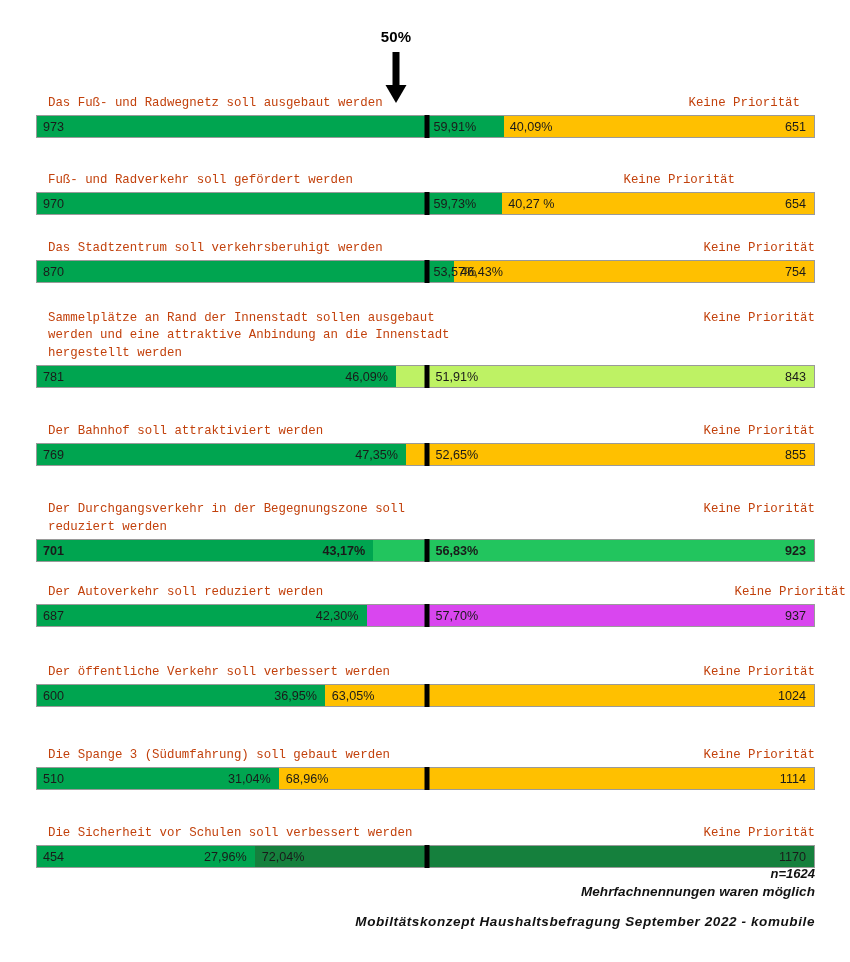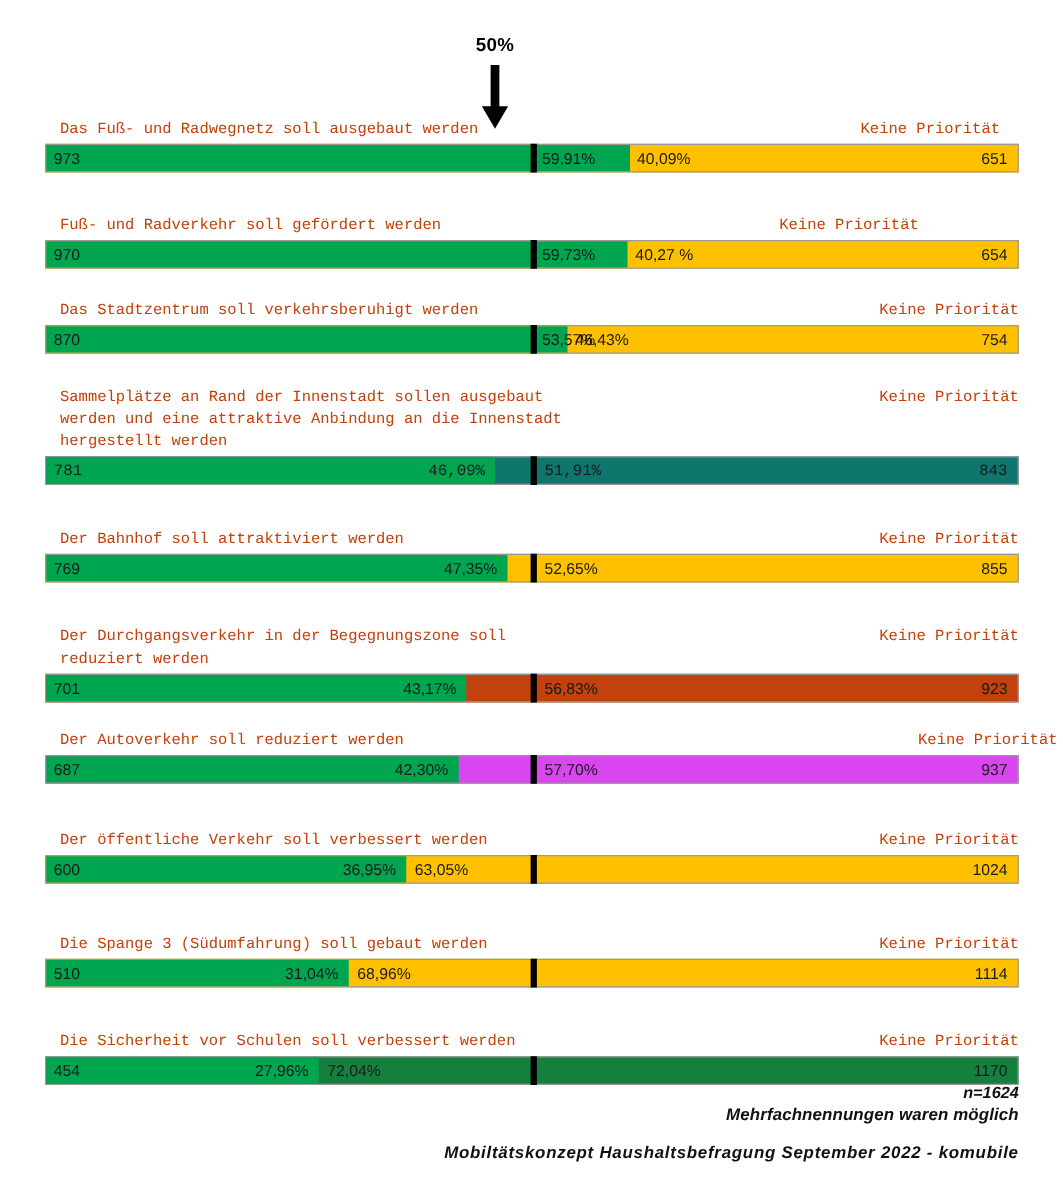--- a/index.html
+++ b/index.html
@@ -186,21 +186,21 @@
           <span class="lbl lbl-count-right">754</span>
           <span class="lbl lbl-pct-green" style="left: 396.5px; text-align: left;">53,57%</span>
           <span class="lbl lbl-pct-orange" style="left: 423.31px;">46,43%</span>
           <div class="bar-sep" style="left: 389.5px; background: rgb(0, 0, 0);"></div>
         </div>
       </div>
       <div class="row" style="top: 308.5px; height: 79.5px;">
         <div class="row-caption"><div class="cap-left">Sammelplätze an Rand der Innenstadt sollen ausgebaut
 werden und eine attraktive Anbindung an die Innenstadt
 hergestellt werden</div><div class="cap-right">Keine Priorität</div></div>
-        <div class="bar" style="background: #0f766e; font-family: Liberation Mono, monospace;">
+        <div class="bar" style="background: #bef264;">
           <div class="bar-green" style="width: 359.041px; background: rgb(0, 165, 80);"></div>
           <span class="lbl lbl-count-left">781</span>
           <span class="lbl lbl-count-right">843</span>
           <span class="lbl lbl-pct-green" style="right: 425.959px;">46,09%</span>
           <span class="lbl lbl-pct-orange" style="left: 398.5px;">51,91%</span>
           <div class="bar-sep" style="left: 389.5px; background: rgb(0, 0, 0);"></div>
         </div>
       </div>
       <div class="row" style="top: 421.5px; height: 44.5px;">
         <div class="row-caption"><div class="cap-left">Der Bahnhof soll attraktiviert werden</div><div class="cap-right">Keine Priorität</div></div>
@@ -209,21 +209,21 @@
           <span class="lbl lbl-count-left">769</span>
           <span class="lbl lbl-count-right">855</span>
           <span class="lbl lbl-pct-green" style="right: 416.143px;">47,35%</span>
           <span class="lbl lbl-pct-orange" style="left: 398.5px;">52,65%</span>
           <div class="bar-sep" style="left: 389.5px; background: rgb(0, 0, 0);"></div>
         </div>
       </div>
       <div class="row" style="top: 500px; height: 62px;">
         <div class="row-caption"><div class="cap-left">Der Durchgangsverkehr in der Begegnungszone soll
 reduziert werden</div><div class="cap-right">Keine Priorität</div></div>
-        <div class="bar" style="background: #c2410c;">
+        <div class="bar" style="background: #22c55e; font-weight: bold;">
           <div class="bar-green" style="width: 336.294px; background: rgb(0, 165, 80);"></div>
           <span class="lbl lbl-count-left">701</span>
           <span class="lbl lbl-count-right">923</span>
           <span class="lbl lbl-pct-green" style="right: 448.706px;">43,17%</span>
           <span class="lbl lbl-pct-orange" style="left: 398.5px;">56,83%</span>
           <div class="bar-sep" style="left: 389.5px; background: rgb(0, 0, 0);"></div>
         </div>
       </div>
       <div class="row" style="top: 582.5px; height: 44.5px; padding-left: 31px;">
         <div class="row-caption"><div class="cap-left">Der Autoverkehr soll reduziert werden</div><div class="cap-right">Keine Priorität</div></div>

